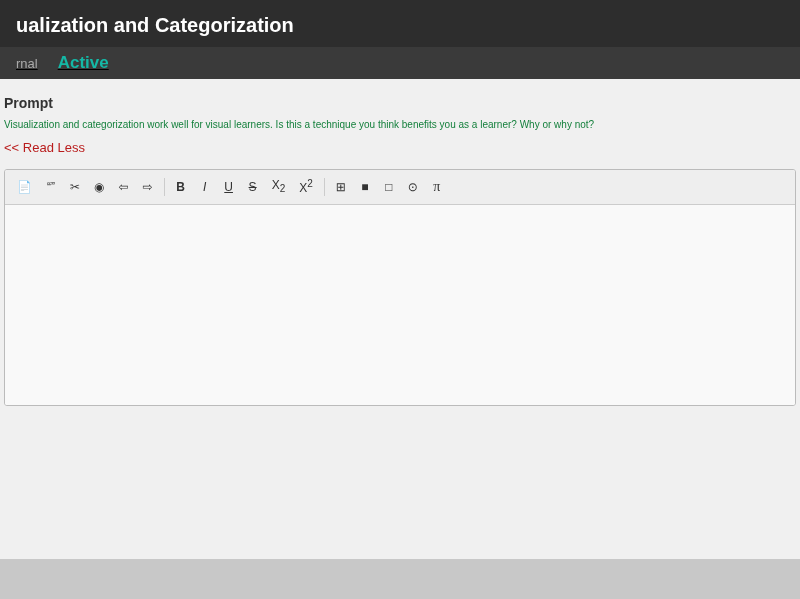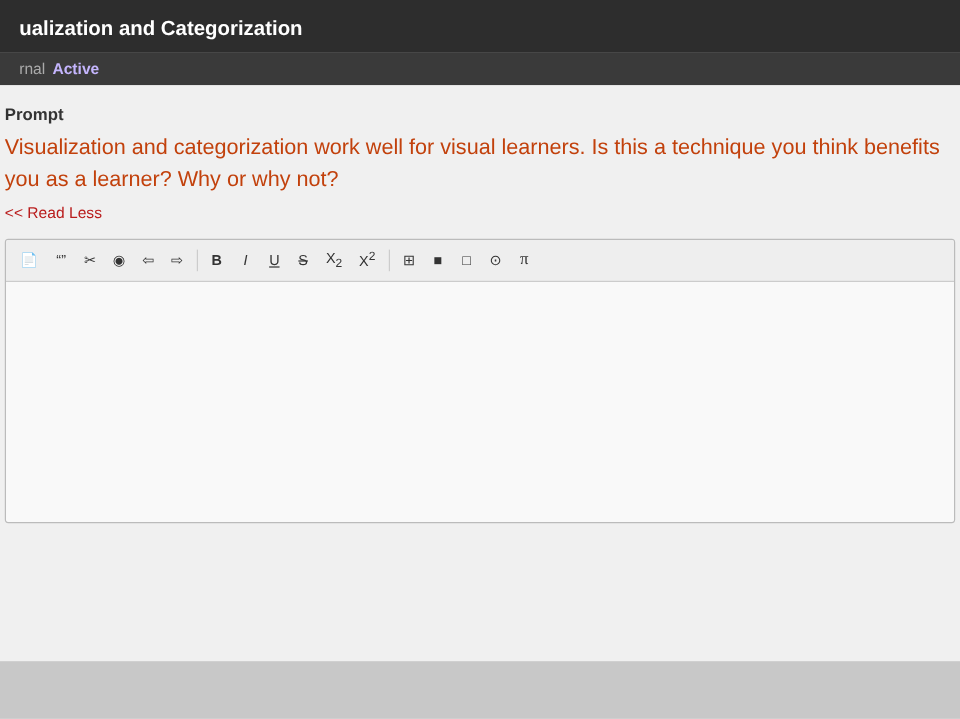--- a/index.html
+++ b/index.html
@@ -13,59 +13,60 @@
       position: relative;
     }
 
     .header-bar {
       background: #2d2d2d;
       padding: 14px 16px 10px 16px;
     }
 
     .header-title {
       color: #ffffff;
-      font-size: 17px;
+      font-size: 20px;
       font-weight: bold;
     }
 
     .sub-bar {
       background: #3a3a3a;
       padding: 6px 16px;
       display: flex;
       align-items: center;
-      gap: 6px;
+      gap: 20px;
+      text-decoration: underline;
     }
 
     .sub-bar-journal {
       color: #aaaaaa;
       font-size: 13px;
     }
 
     .sub-bar-active {
-      color: #c4b5fd;
-      font-size: 13px;
+      color: #14b8a6;
+      font-size: 17px;
       font-weight: bold;
     }
 
     .main-content {
       background: #f0f0f0;
       padding: 16px 4px;
       min-height: 480px;
     }
 
     .prompt-label {
       font-size: 14px;
       font-weight: bold;
       color: #333333;
       margin-bottom: 6px;
     }
 
     .prompt-text {
-      font-size: 18px;
-      color: #c2410c;
+      font-size: 10px;
+      color: #15803d;
       line-height: 1.5;
       margin-bottom: 6px;
     }
 
     .read-less-link {
       color: #b91c1c;
       font-size: 13px;
       cursor: pointer;
       text-decoration: none;
       display: inline-block;

